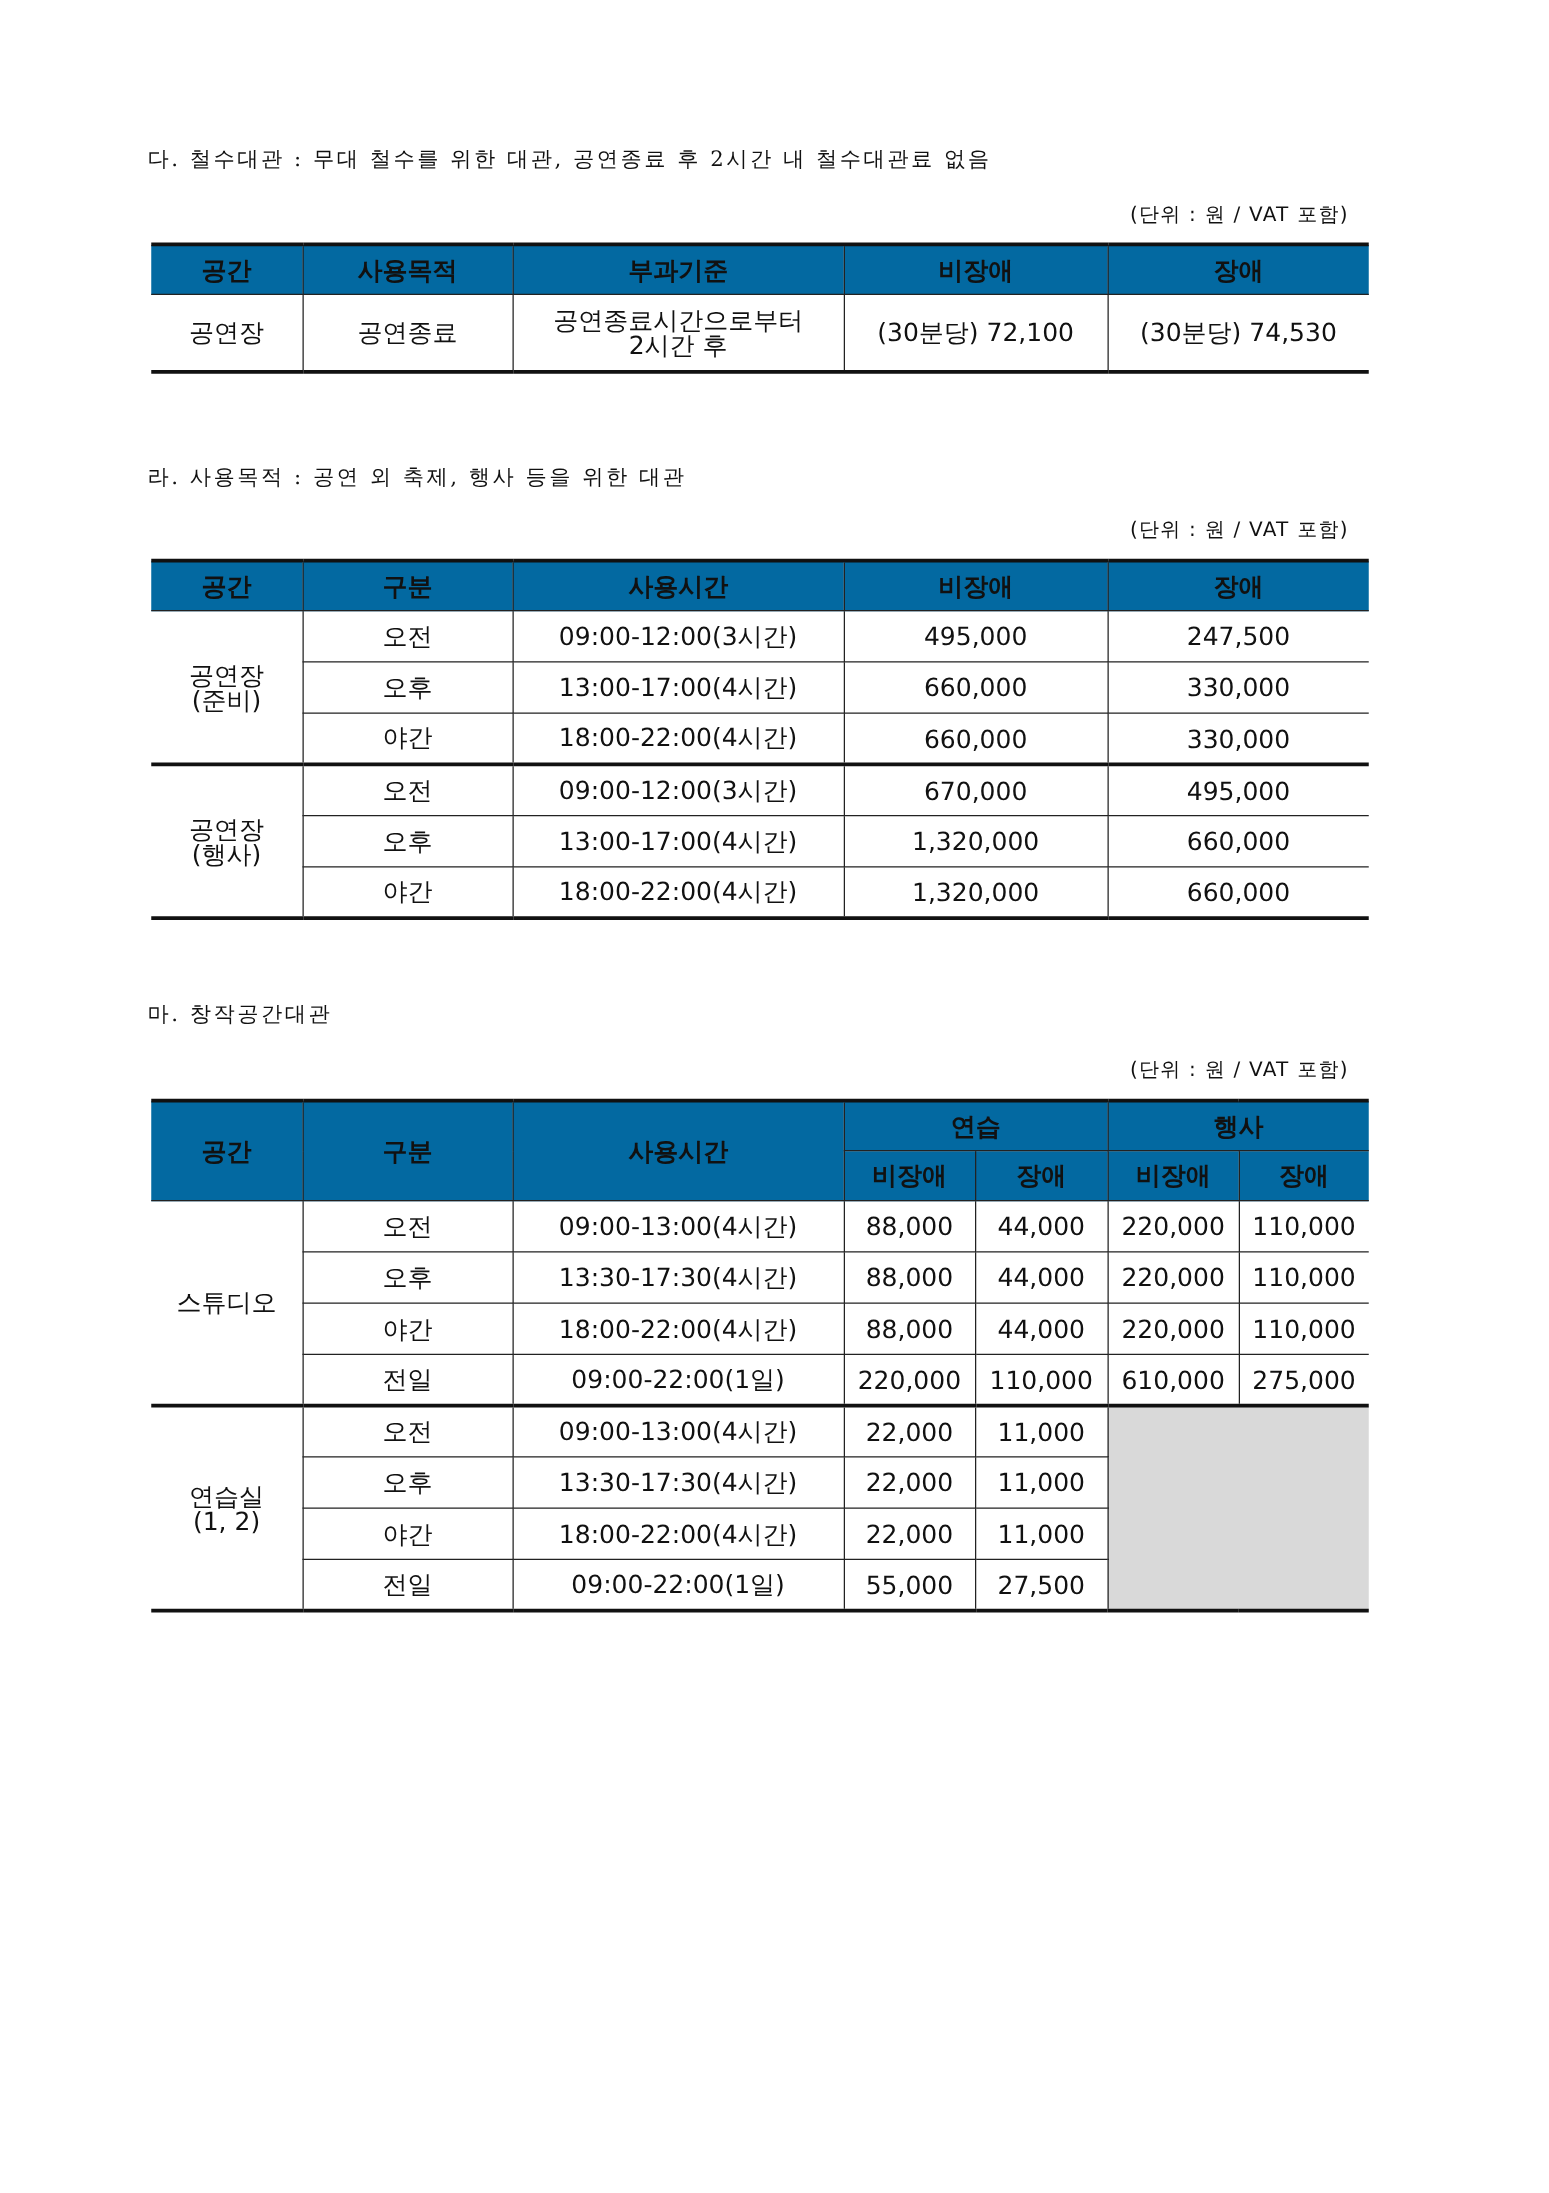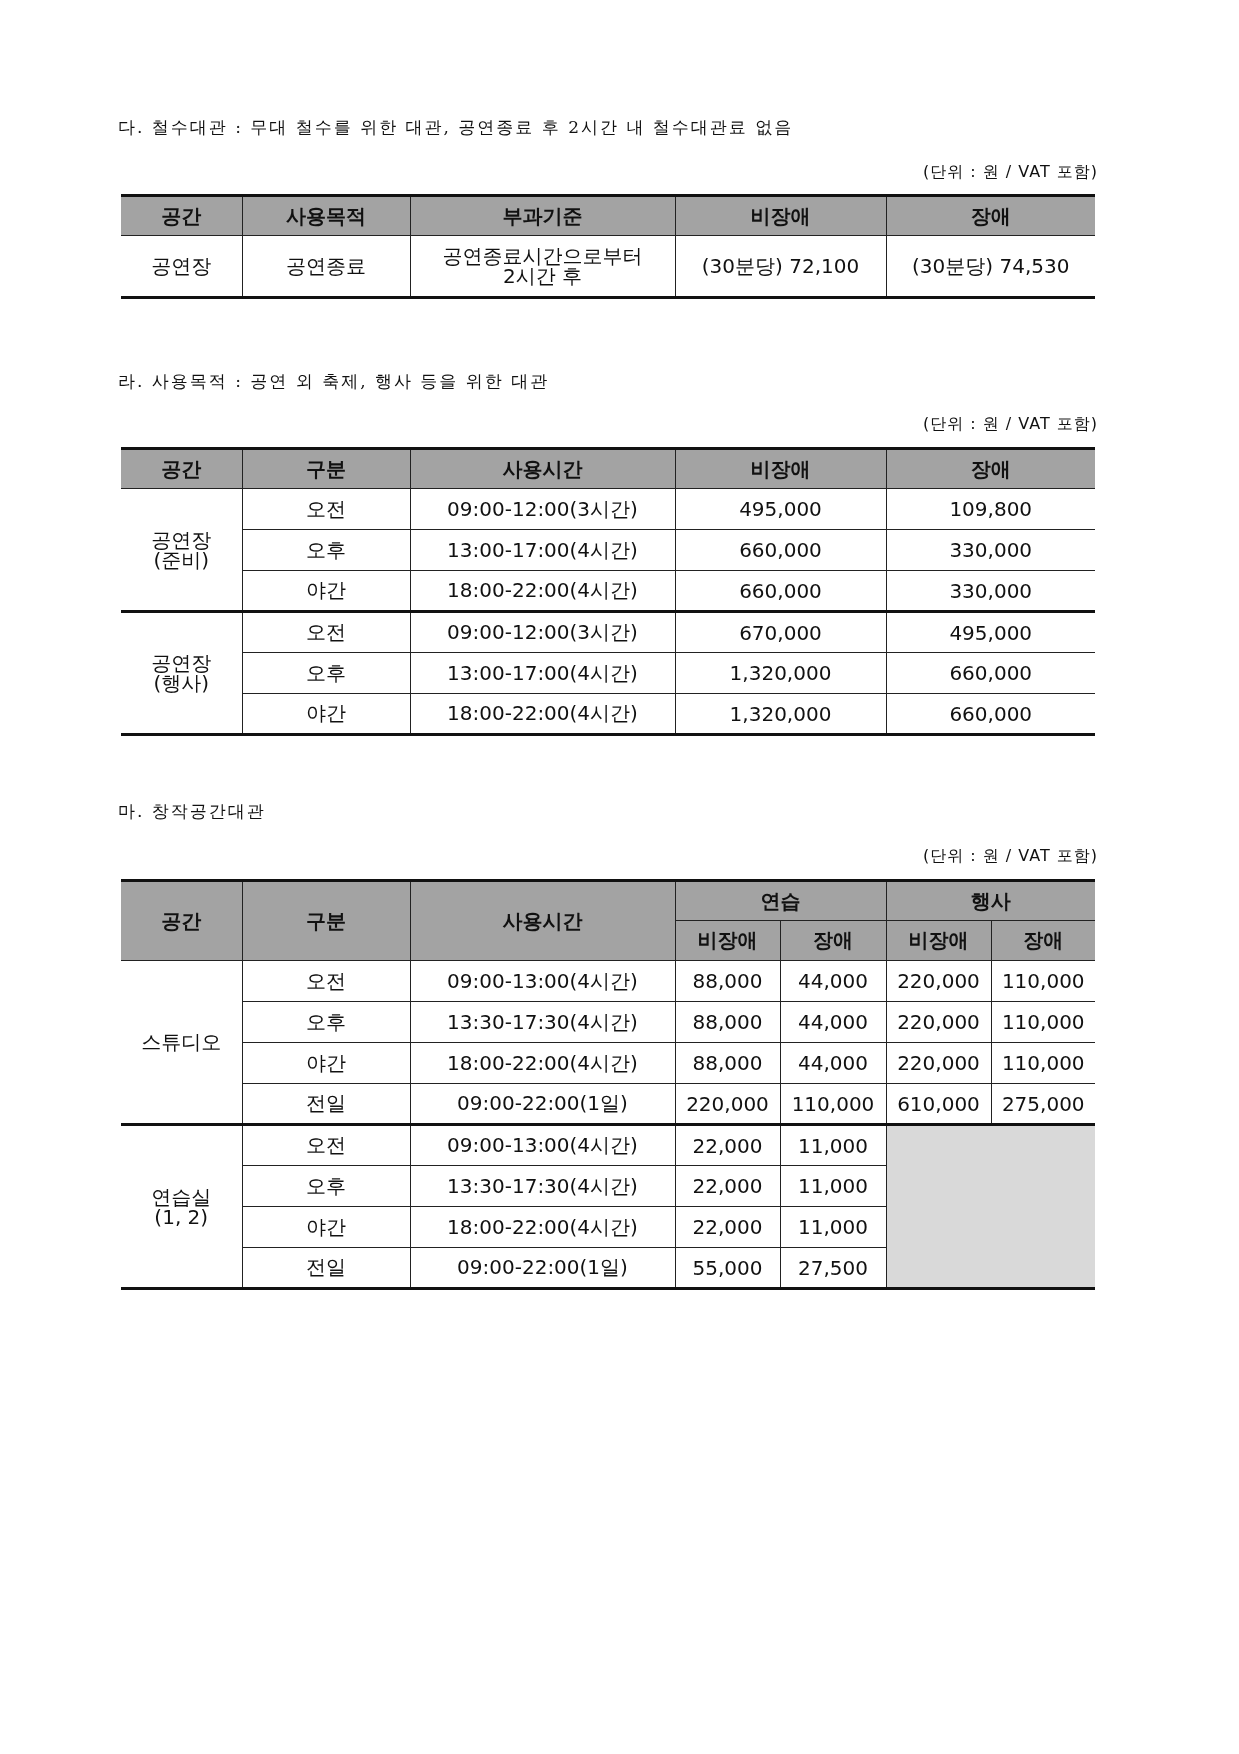--- a/index.html
+++ b/index.html
@@ -1,21 +1,21 @@
 <!DOCTYPE html>
 <html><head>
 <meta charset="utf-8">
 <style>
   html, body { margin:0; padding:0; background:#ffffff; }
   body { width:1239px; height:1754px; position:relative; font-family:"DejaVu Sans", sans-serif; color:#111; }
   .section-title { position:absolute; left:118px; font-family:"DejaVu Serif", serif; font-size:17px; letter-spacing:2px; white-space:nowrap; }
-  .unit { position:absolute; right:141px; font-size:16px; letter-spacing:1px; white-space:nowrap; }
+  .unit { position:absolute; right:160px; font-size:16px; letter-spacing:1px; white-space:nowrap; }
   table { position:absolute; left:121px; width:974px; border-collapse:collapse; table-layout:fixed; font-size:20px; }
   td, th { border:1px solid #222; text-align:center; padding:0; font-weight:normal; }
-  th { background:#a3a3a3; font-weight:bold; }
+  th { background:#0369a1; font-weight:bold; }
   tr > :first-child { border-left:none; }
   tr > :last-child { border-right:none; }
   .thick-top { border-top:3px solid #111; }
   .thick-bottom { border-bottom:3px solid #111; }
   .grayfill { background:#d9d9d9; }
   .two-line { line-height:20px; }
 </style>
 </head>
 <body>
 
@@ -69,21 +69,21 @@
     <th class="thick-top">장애</th>
   </tr>
   <tr style="height:41px;">
     <td rowspan="3" class="thick-bottom two-line">
           <div>공연장</div>
           <div>(준비)</div>
         </td>
     <td>오전</td>
     <td>09:00-12:00(3시간)</td>
     <td>495,000</td>
-    <td>109,800</td>
+    <td>247,500</td>
   </tr>
   <tr style="height:41px;">
     <td>오후</td>
     <td>13:00-17:00(4시간)</td>
     <td>660,000</td>
     <td>330,000</td>
   </tr>
   <tr style="height:41px;">
     <td class="thick-bottom">야간</td>
     <td class="thick-bottom">18:00-22:00(4시간)</td>

